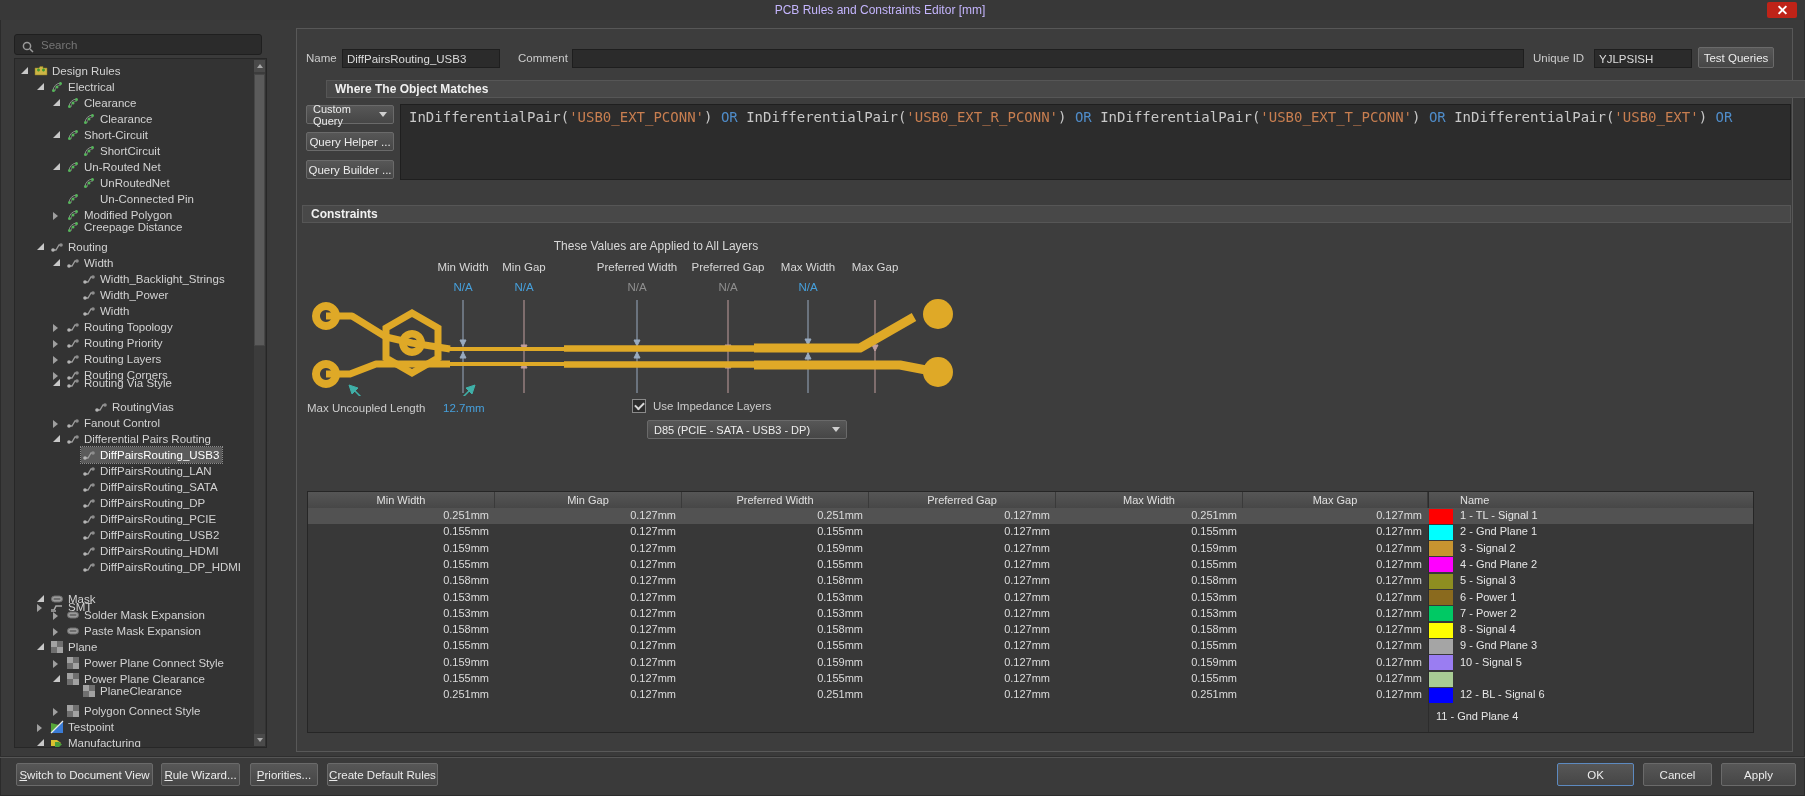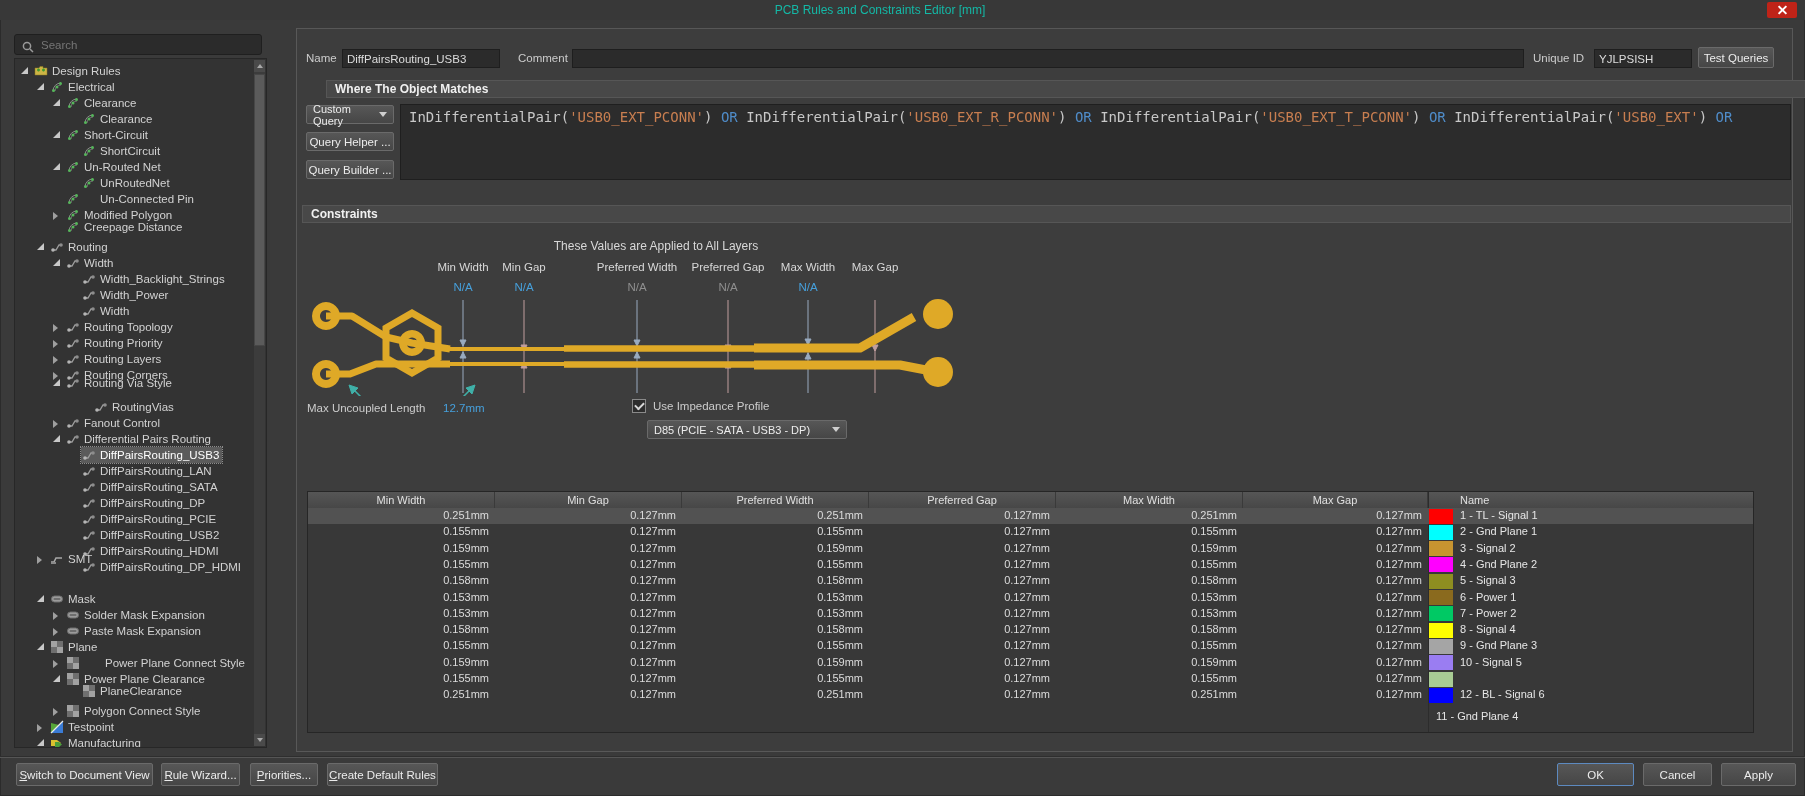--- a/index.html
+++ b/index.html
@@ -4,21 +4,21 @@
 <style>
   html,body{margin:0;padding:0;}
   body{
     width:1805px;height:796px;position:relative;overflow:hidden;
     background:#3a3a3a;font-family:"Liberation Sans",sans-serif;color:#d6d6d6;
     box-shadow:inset 0 0 0 1px #2b2b2b;
   }
   .abs{position:absolute;}
   
   .titlebar{left:0;top:0;width:1805px;height:20px;background:#383838;}
-  .title{top:3px;left:0;width:1760px;text-align:center;font-size:12px;color:#14b8a6;}
+  .title{top:3px;left:0;width:1760px;text-align:center;font-size:12px;color:#c4b5fd;}
   .close-btn{top:2px;right:8px;width:30px;height:16px;background:#bf2318;border-radius:2px;cursor:default;}
   .close-btn::before,.close-btn::after{content:"";position:absolute;left:10px;top:7px;width:11px;height:2px;background:#fff;}
   .close-btn::before{transform:rotate(45deg);}
   .close-btn::after{transform:rotate(-45deg);}
 
   
   .searchbox{left:14px;top:34px;width:246px;height:19px;background:#2b2b2b;border:1px solid #1f1f1f;border-radius:3px;display:flex;align-items:center;}
   .searchbox input{background:transparent;border:none;outline:none;color:#9a9a9a;font-size:11.5px;font-family:"Liberation Sans",sans-serif;width:200px;}
   .search-ic{margin:0 5px 0 7px;display:inline-block;width:12px;height:12px;}
   .tree{left:14px;top:58px;width:251px;height:688px;background:#333333;border:1px solid #272727;overflow:hidden;}
@@ -132,21 +132,21 @@
         <span class="tw-icon"><svg width="14" height="14" viewBox="0 0 14 14">
             <rect x="1" y="1" width="12" height="12" fill="#6f6f6f"></rect>
             <rect x="1" y="1" width="6" height="6" fill="#a2a2a2"></rect>
             <rect x="7" y="7" width="6" height="6" fill="#a2a2a2"></rect>
           </svg></span>
         <span>Power Plane Clearance</span>
       </span>
     </div>
     <div class="tree-row" style="top: 596px;">
       <span class="tw-arrow closed" style="left: 38px;"></span>
-      <span class="tw-item" style="left: 50px; gap: 21px;">
+      <span class="tw-item" style="left: 50px;">
         <span class="tw-icon"><svg width="14" height="14" viewBox="0 0 14 14">
             <rect x="1" y="1" width="12" height="12" fill="#6f6f6f"></rect>
             <rect x="1" y="1" width="6" height="6" fill="#a2a2a2"></rect>
             <rect x="7" y="7" width="6" height="6" fill="#a2a2a2"></rect>
           </svg></span>
         <span>Power Plane Connect Style</span>
       </span>
     </div>
     <div class="tree-row" style="top: 580px;">
       <span class="tw-arrow open" style="left: 22px;"></span>
@@ -182,21 +182,21 @@
     <div class="tree-row" style="top: 532px;">
       <span class="tw-arrow open" style="left: 22px;"></span>
       <span class="tw-item" style="left: 34px;">
         <span class="tw-icon"><svg width="14" height="14" viewBox="0 0 14 14">
             <rect x="1.5" y="4" width="11" height="6" rx="3" fill="#9b9b9b" stroke="#6e6e6e"></rect>
             <rect x="3.5" y="6" width="7" height="2" rx="1" fill="#6e6e6e"></rect>
           </svg></span>
         <span>Mask</span>
       </span>
     </div>
-    <div class="tree-row" style="top: 492px;">
+    <div class="tree-row" style="top: 540px;">
       <span class="tw-arrow closed" style="left: 22px;"></span>
       <span class="tw-item" style="left: 34px;">
         <span class="tw-icon"><svg width="14" height="14" viewBox="0 0 14 14">
             <path d="M1,10 h3 l2,-4 h6" stroke="#a8a8a8" fill="none" stroke-width="1.6"></path>
             <rect x="1" y="10" width="5" height="2" fill="#8a8a8a"></rect>
           </svg></span>
         <span>SMT</span>
       </span>
     </div>
     <div class="tree-row" style="top: 500px;">
@@ -653,21 +653,21 @@
   <g stroke="#3FB0A8" fill="#3FB0A8">
     <polyline points="52,92 62,102 162,102 172,92" fill="none" stroke-width="1.5"></polyline>
     <polygon points="49,89 58,92 52,98"></polygon>
     <polygon points="175,89 166,92 172,98"></polygon>
   </g>
 </svg>
 
 <div class="abs lbl" style="left:307px;top:402px;">Max Uncoupled Length</div>
 <div class="abs lbl" style="left:443px;top:402px;color:#46A0DC;">12.7mm</div>
 <div class="abs checkbox" style="left:632px;top:399px;"></div>
-<div class="abs lbl" style="left:653px;top:400px;">Use Impedance Profile</div>
+<div class="abs lbl" style="left:653px;top:400px;">Use Impedance Layers</div>
 <div class="abs dropdown" style="left:647px;top:420px;width:200px;height:19px;">
   <span>D85 (PCIE - SATA - USB3 - DP)</span>
     <span class="caret"></span>
 </div>
 
 <div class="abs layer-table" id="layertable">
     <div class="lt-header">
       <div class="lt-hcell" style="left: 0px; width: 187px;">Min Width</div>
       <div class="lt-hcell" style="left: 187px; width: 187px;">Min Gap</div>
       <div class="lt-hcell" style="left: 374px; width: 187px;">Preferred Width</div>

